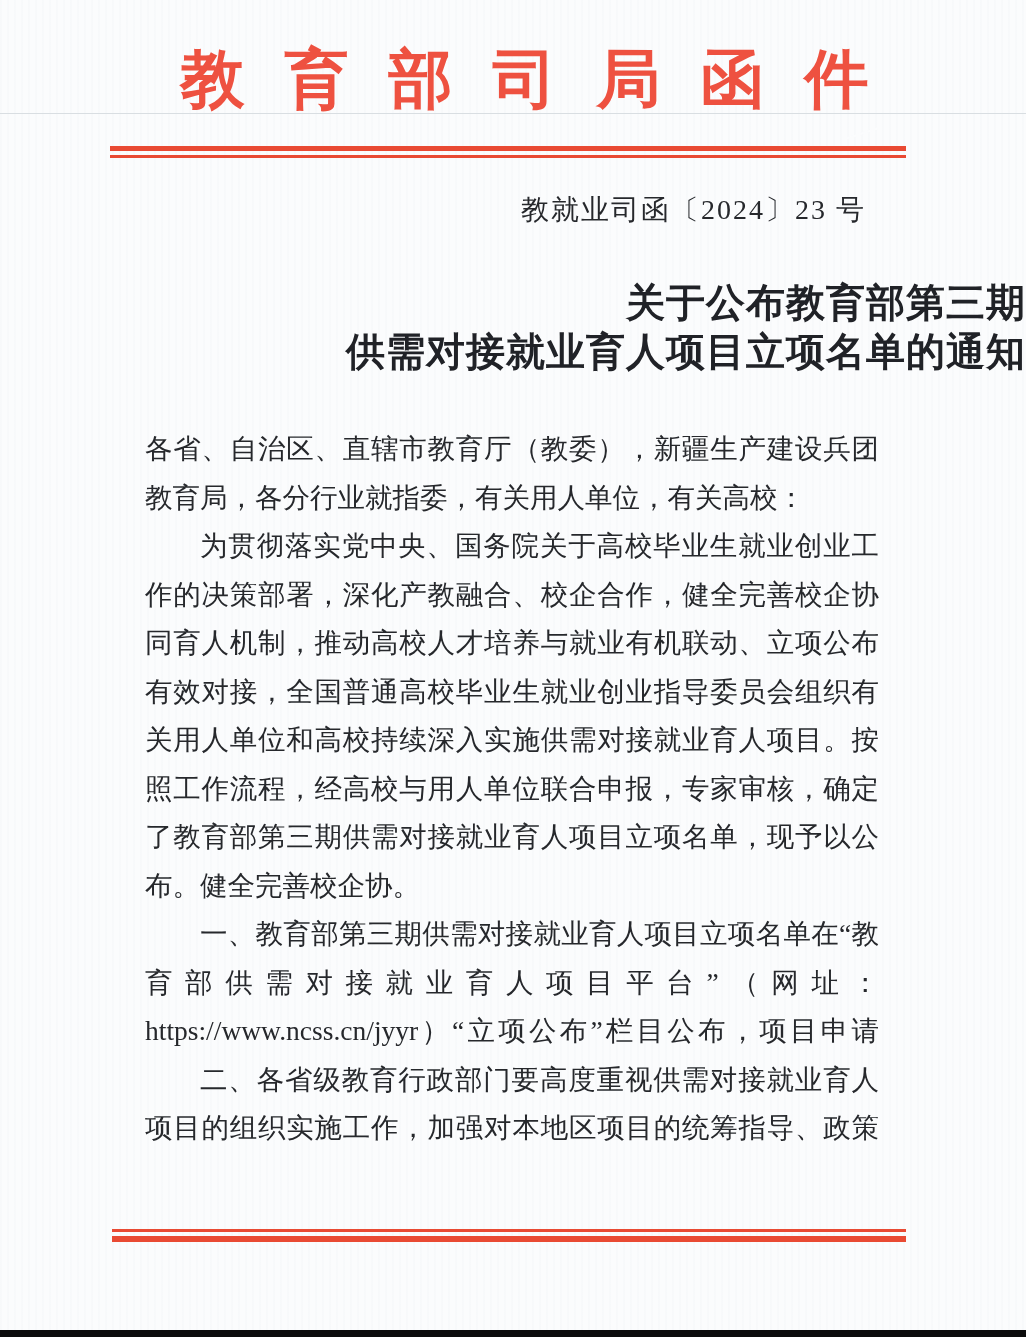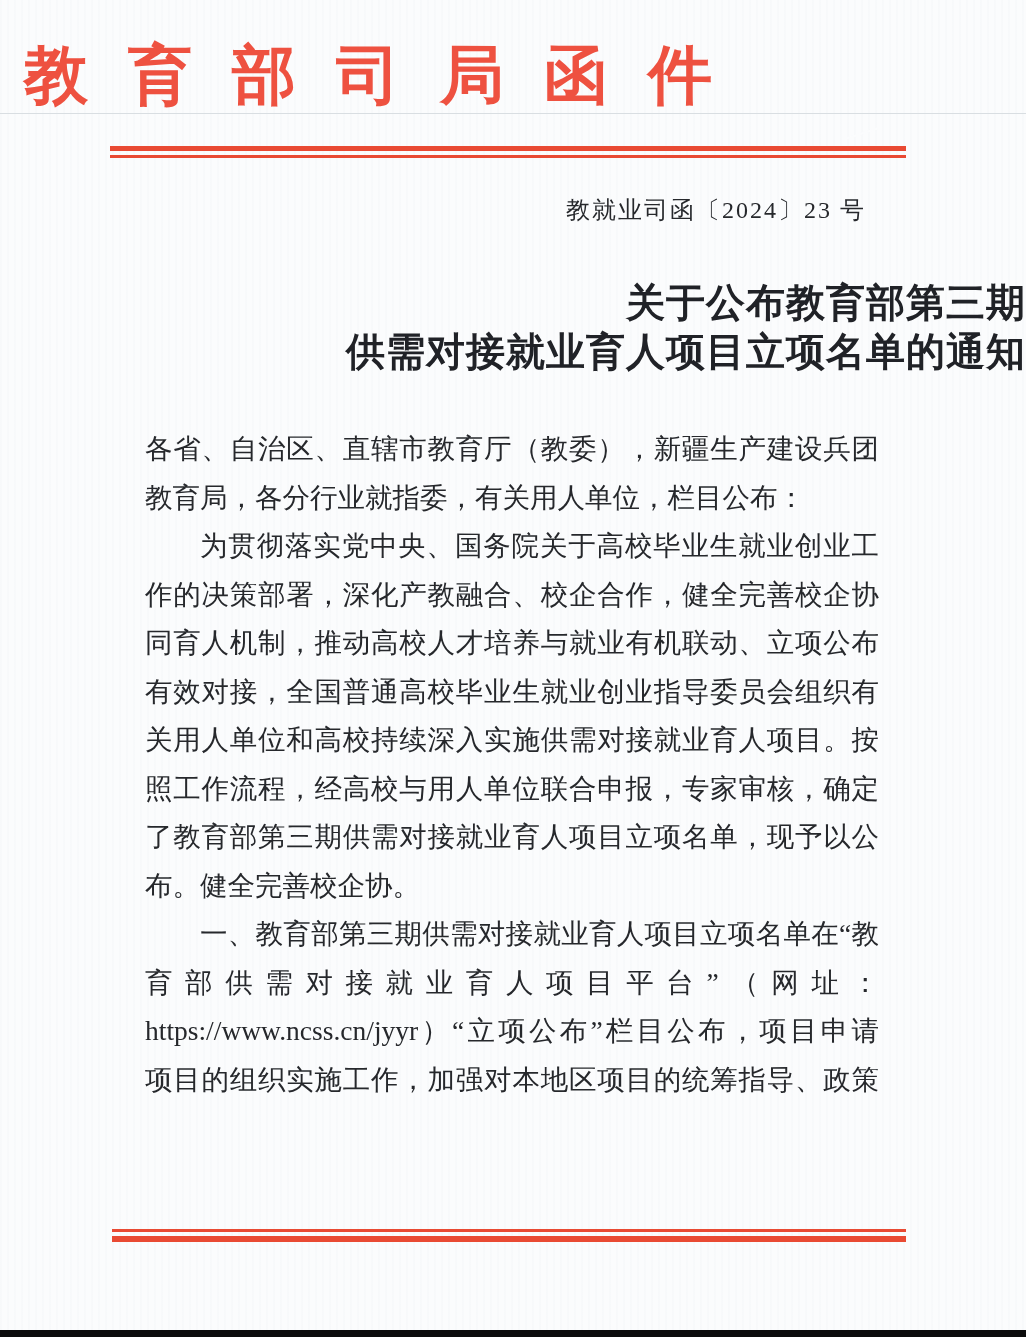--- a/index.html
+++ b/index.html
@@ -29,47 +29,47 @@
     position: absolute;
     left: 0; bottom: 0;
     width: 100%; height: 7px;
     background: #0b0b0c;
   }
   
   .banner {
     position: absolute;
     left: 0; top: 42px;
     width: 100%;
+    text-align: center;
     font-size: 64px;
     line-height: 76px;
     font-weight: bold;
     letter-spacing: 40px;
-    padding-left: 24px;
+    padding-left: 63px;
     box-sizing: border-box;
     color: #ee5140;
     white-space: nowrap;
-    font-family: Liberation Mono, monospace;
   }
   
   .header-rule { position: absolute; left: 110px; top: 146px; width: 796px; height: 13px; }
   .header-rule .thick { position: absolute; left: 0; top: 0; width: 100%; height: 5px; background: #e94a33; }
   .header-rule .thin  { position: absolute; left: 0; top: 9px; width: 100%; height: 3px; background: #e94a33; }
   .pen-mark {
     position: absolute;
     left: 845px; top: 138px;
     width: 34px; height: 2px;
     background: #fbfcfd;
     transform: rotate(-18deg);
     transform-origin: left center;
     opacity: .9;
   }
   .doc-number {
     position: absolute;
     right: 160px; top: 192px;
-    font-size: 24px;
+    font-size: 28px;
     line-height: 36px;
     letter-spacing: 2px;
     color: #26282c;
     white-space: nowrap;
   }
   .title {
     position: absolute;
     left: 0; top: 278px;
     width: 100%;
     text-align: right;
@@ -117,32 +117,33 @@
 
   <div class="doc-number">教就业司函〔2024〕23 号</div>
 
   <div class="title">
     <div>关于公布教育部第三期</div>
     <div>供需对接就业育人项目立项名单的通知</div>
   </div>
 
   <div class="body-text">
     <div class="line fill">各省、自治区、直辖市教育厅（教委），新疆生产建设兵团</div>
-    <div class="line">教育局，各分行业就指委，有关用人单位，栏目公布：</div>
+    <div class="line">教育局，各分行业就指委，有关用人单位，有关高校：</div>
     <div class="line fill indent">为贯彻落实党中央、国务院关于高校毕业生就业创业工</div>
     <div class="line fill">作的决策部署，深化产教融合、校企合作，健全完善校企协</div>
     <div class="line fill">同育人机制，推动高校人才培养与就业有机联动、立项公布</div>
     <div class="line fill">有效对接，全国普通高校毕业生就业创业指导委员会组织有</div>
     <div class="line fill">关用人单位和高校持续深入实施供需对接就业育人项目。按</div>
     <div class="line fill">照工作流程，经高校与用人单位联合申报，专家审核，确定</div>
     <div class="line fill">了教育部第三期供需对接就业育人项目立项名单，现予以公</div>
     <div class="line">布。健全完善校企协。</div>
     <div class="line fill indent">一、教育部第三期供需对接就业育人项目立项名单在“教</div>
     <div class="line fill">育部供需对接就业育人项目平台”（网址：</div>
     <div class="line fill">https://www.ncss.cn/jyyr）“立项公布”栏目公布，项目申请</div>
+    <div class="line fill indent">二、各省级教育行政部门要高度重视供需对接就业育人</div>
     <div class="line fill">项目的组织实施工作，加强对本地区项目的统筹指导、政策</div>
   </div>
 
   <div class="footer-rule">
     <div class="thin"></div>
     <div class="thick"></div>
   </div>
 
   <div class="scan-bottom-bar"></div>
 

